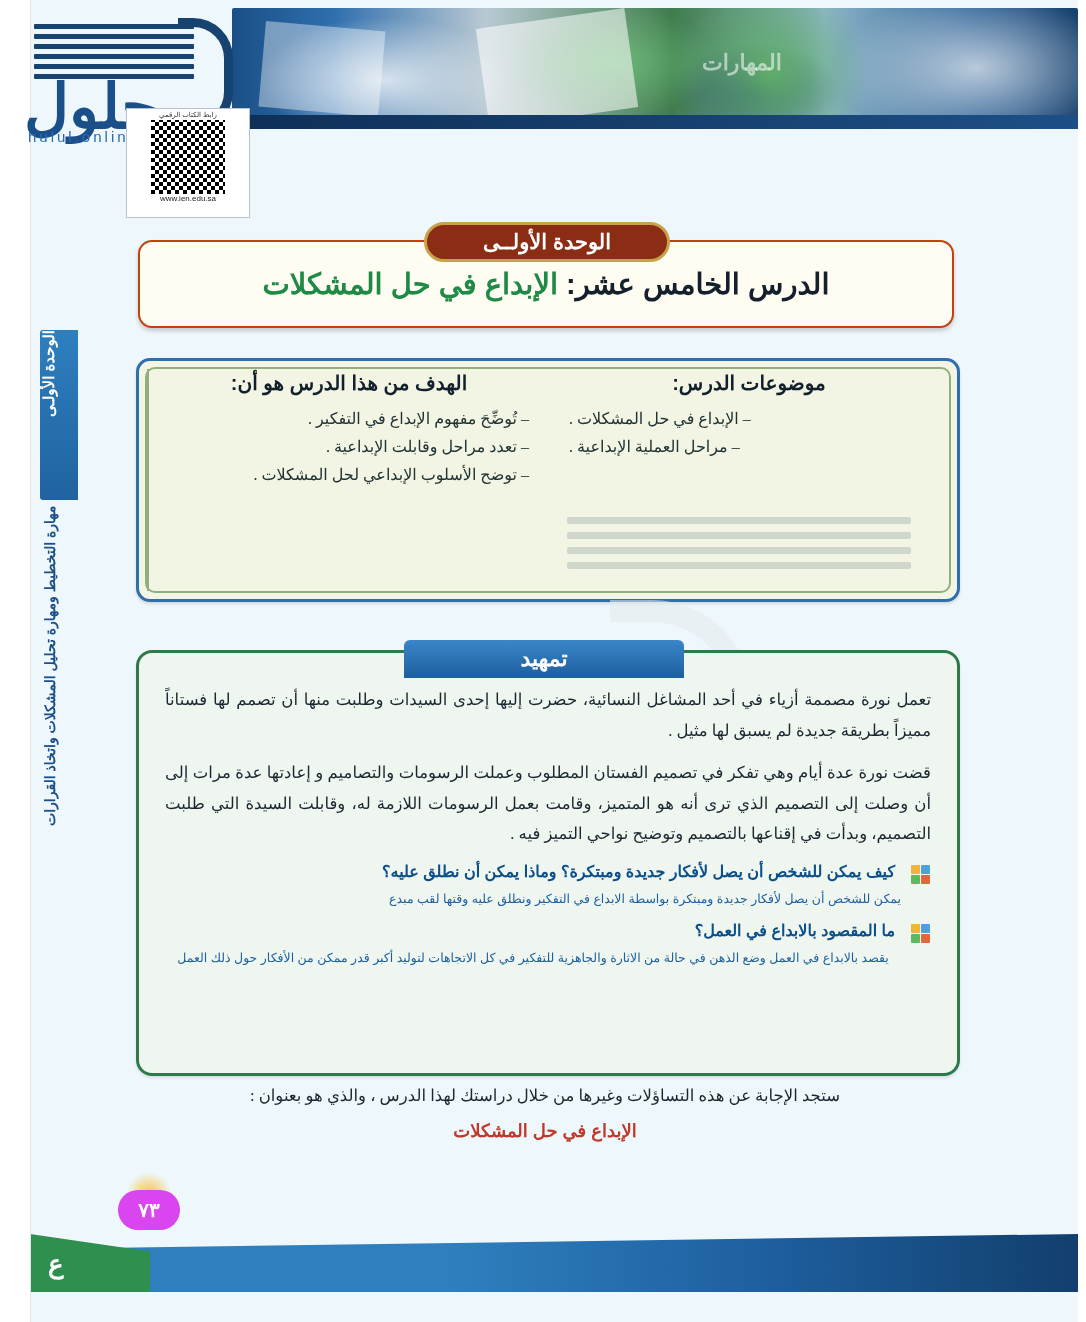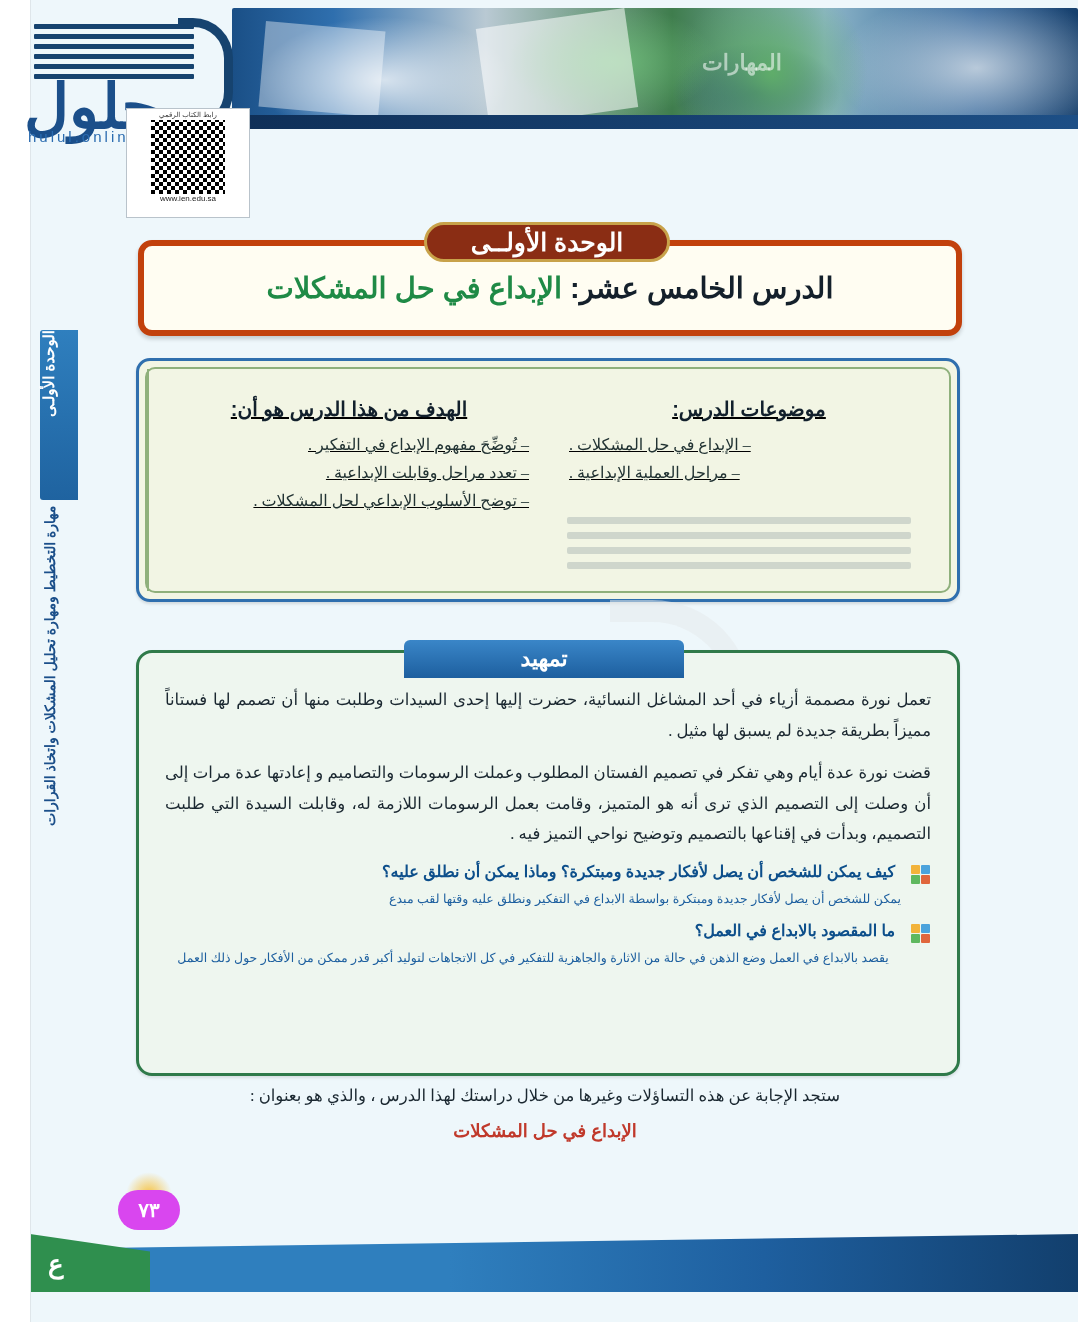--- a/index.html
+++ b/index.html
@@ -140,27 +140,27 @@
   
   #unit-pill{
     position:absolute;left:424px;top:222px;width:240px;height:34px;
     background:#8a2d14;
     border-radius:20px;
     border:3px solid #c8a24a;
     display:flex;align-items:center;justify-content:center;
     z-index:3;
   }
   #unit-pill span{
-    color:#ffffff;font-size:25px;font-weight:bold;
+    color:#ffffff;font-size:21px;font-weight:bold;
     font-family:"Liberation Sans", sans-serif;
   }
   #lesson-title-box{
     position:absolute;left:138px;top:240px;width:812px;height:84px;
     background:#fffdf2;
-    border:6px solid #c2410c;
+    border:2px solid #c2410c;
     border-radius:14px;
     box-shadow:0 3px 4px rgba(0,0,0,.18);
     display:flex;align-items:center;justify-content:center;
     z-index:2;
   }
   #lesson-title{
     color:#1f8a46;font-size:29px;font-weight:bold;
     font-family:"Liberation Sans", sans-serif;
   }
   #lesson-title .black{ color:#14202b; }
@@ -173,23 +173,22 @@
     border-radius:14px;
     box-shadow:0 2px 3px rgba(0,0,0,.12);
   }
   #info-inner{
     position:absolute;inset:6px;
     border:2px solid #8fb07c;
     border-radius:10px;
     display:flex;
   }
   .info-col{
-    flex:1;padding:28px 20px 10px;
+    flex:1;padding:2px 20px 10px;
     position:relative;
-    text-decoration:underline;
   }
   .info-col.left{ border-left:2px solid #8fb07c; }
   .info-h{
     text-align:center;font-size:20px;font-weight:bold;color:#12202c;
     font-family:"Liberation Sans", sans-serif;
     margin-bottom:14px;
   }
   .info-li{
     font-size:16px;color:#233; margin:9px 0;text-align:right;
     font-family:"Liberation Serif", serif;

